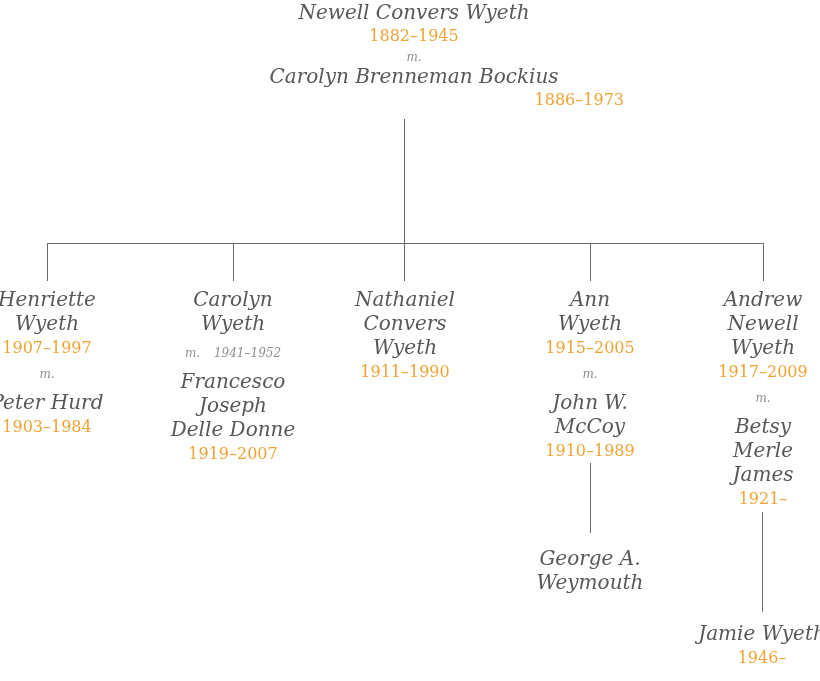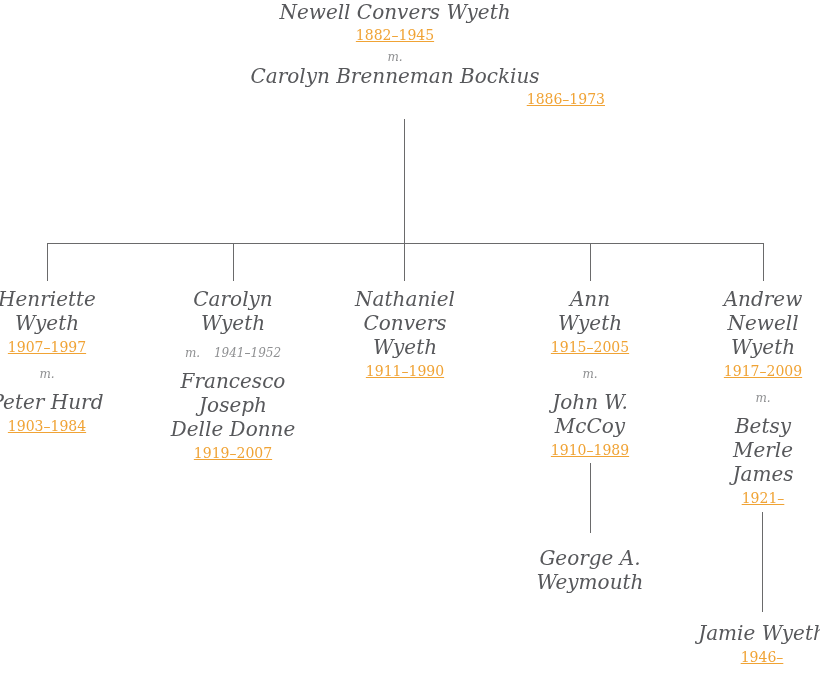--- a/index.html
+++ b/index.html
@@ -20,25 +20,24 @@
     text-align: center;
   }
   .pname, .sname {
     font-style: italic;
     font-size: 20px;
     line-height: 24px;
     color: var(--name, #57585b);
     white-space: pre-line;
   }
   .pdates, .sdates {
-    font-size: 14px;
+    font-size: 16px;
     line-height: 17px;
     color: var(--date, #f0a335);
     margin-top: 4px;
-    text-decoration: underline;
   }
   .marr {
     font-style: italic;
     font-size: 12px;
     line-height: 15px;
     color: var(--marriage, #8f9092);
     margin-top: 11px;
   }
   .marr .my { margin-left: 10px; }
   .sname { margin-top: 8px; }
@@ -69,21 +68,21 @@
   <div class="vline" style="left:404px; top:119px; height:124px;"></div>
   <div class="hline" style="left:47px; top:243px; width:717px;"></div>
   <div class="vline" style="left:47px; top:243px; height:38px;"></div>
   <div class="vline" style="left:233px; top:243px; height:38px;"></div>
   <div class="vline" style="left:404px; top:243px; height:38px;"></div>
   <div class="vline" style="left:590px; top:243px; height:38px;"></div>
   <div class="vline" style="left:763px; top:243px; height:38px;"></div>
   <div class="vline" style="left:590px; top:463px; height:70px;"></div>
   <div class="vline" style="left:762px; top:512px; height:100px;"></div>
 
-  <div class="unit top-unit" style="left:185px; top:0; width:420px;">
+  <div class="unit top-unit" style="left:204px; top:0; width:420px;">
     <div class="pname">Newell Convers Wyeth</div>
     <div class="pdates">1882–1945</div>
     <div class="marr">
       <span class="m">m.</span>
     </div>
     <div class="sname">Carolyn Brenneman Bockius</div>
     <div class="sdates">1886–1973</div>
   </div>
 
   <div class="unit" style="left:-48px; top:287px; width:190px;">

